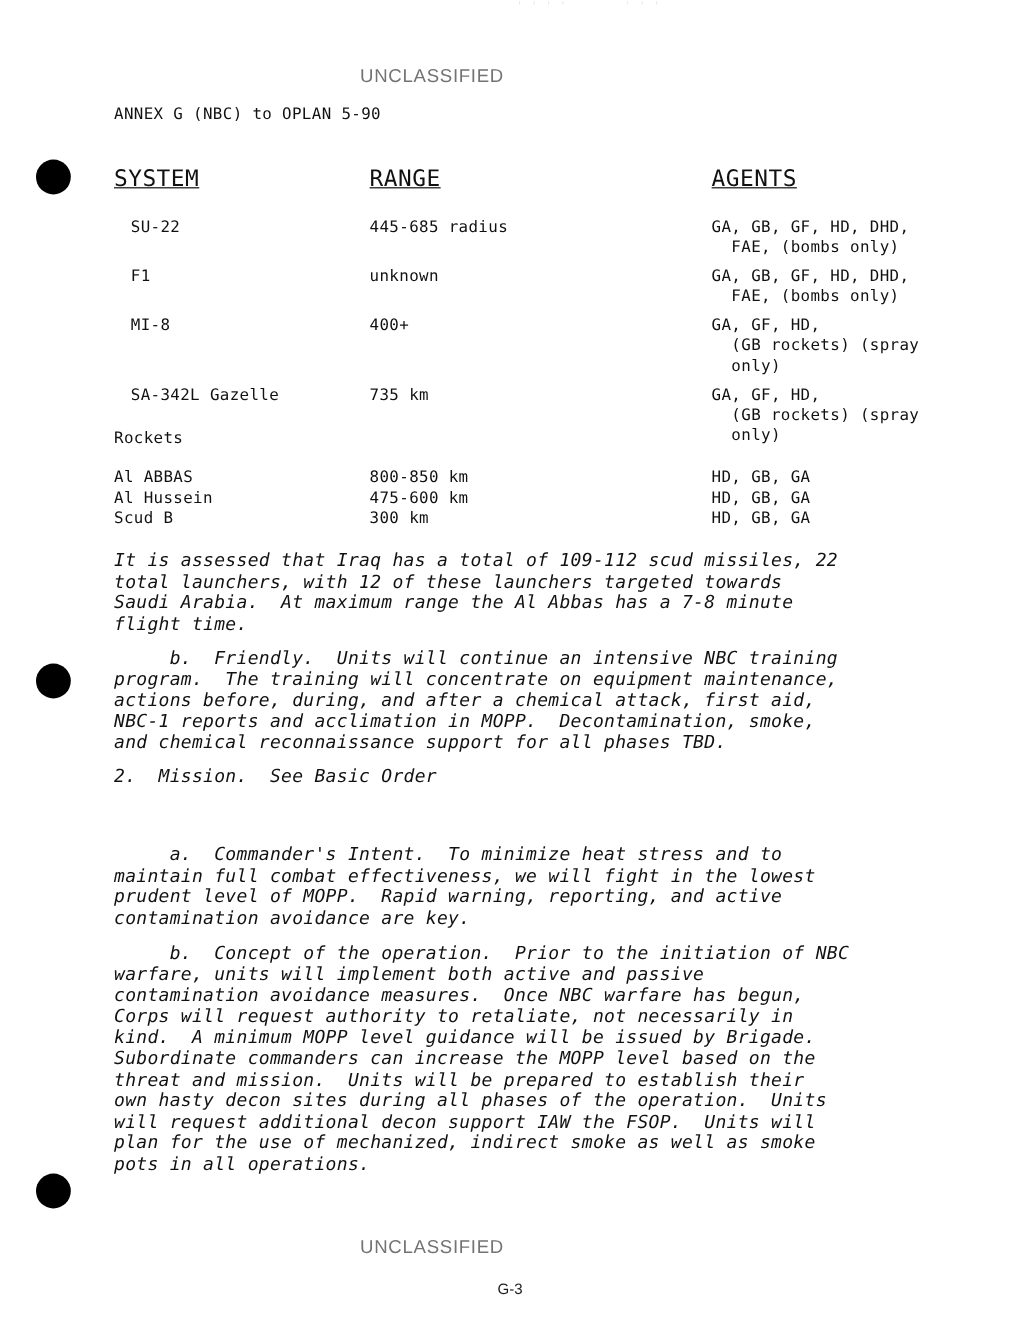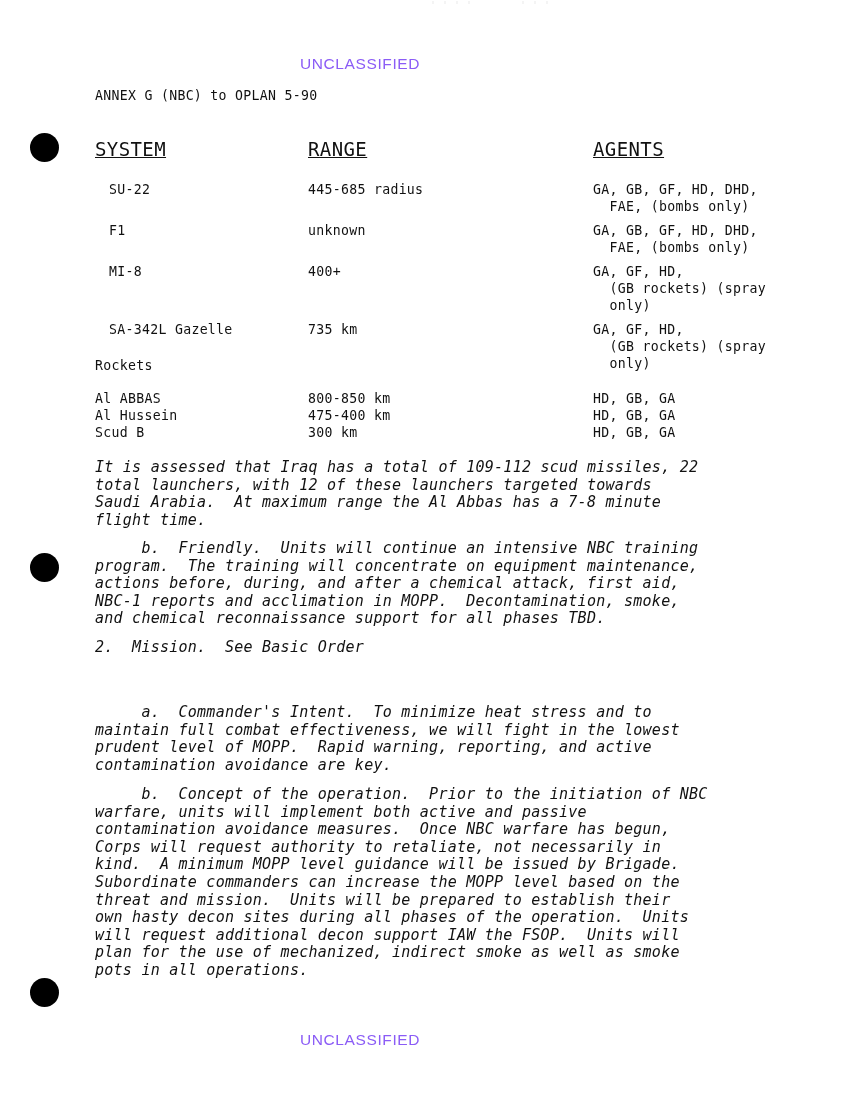--- a/index.html
+++ b/index.html
@@ -44,21 +44,21 @@
   .punch3 { top: 978px; }
 
   .classif {
     position: absolute;
     left: 0;
     width: 720px;
     text-align: center;
     font-family: "Liberation Sans", sans-serif;
     font-size: 15.5px;
     letter-spacing: 0.6px;
-    color: #8b5cf6;
+    color: #737373;
   }
   .classif-top { top: 55px; }
   .classif-bottom { top: 1031px; }
 
   .pagenum {
     position: absolute;
     left: 0;
     top: 1067px;
     width: 850px;
     text-align: center;
@@ -209,21 +209,21 @@
   <div class="rockets-title">Rockets</div>
 
   <div class="rtbl">
     <div class="rrow">
       <div class="cell c1">Al ABBAS</div>
       <div class="cell c2">800-850 km</div>
       <div class="cell c3">HD, GB, GA</div>
     </div>
     <div class="rrow">
       <div class="cell c1">Al Hussein</div>
-      <div class="cell c2">475-400 km</div>
+      <div class="cell c2">475-600 km</div>
       <div class="cell c3">HD, GB, GA</div>
     </div>
     <div class="rrow">
       <div class="cell c1">Scud B</div>
       <div class="cell c2">300 km</div>
       <div class="cell c3">HD, GB, GA</div>
     </div>
   </div>
 
   <div class="para p-assess">It is assessed that Iraq has a total of 109-112 scud missiles, 22
@@ -246,14 +246,15 @@
 own hasty decon sites during all phases of the operation.  Units
 will request additional decon support IAW the FSOP.  Units will
 plan for the use of mechanized, indirect smoke as well as smoke
 pots in all operations.</div>
   <div class="para p-intent">     a.  Commander's Intent.  To minimize heat stress and to
 maintain full combat effectiveness, we will fight in the lowest
 prudent level of MOPP.  Rapid warning, reporting, and active
 contamination avoidance are key.</div>
 
   <div class="classif classif-bottom">UNCLASSIFIED</div>
+  <div class="pagenum">G-3</div>
 
 </div>
 
 </body></html>

